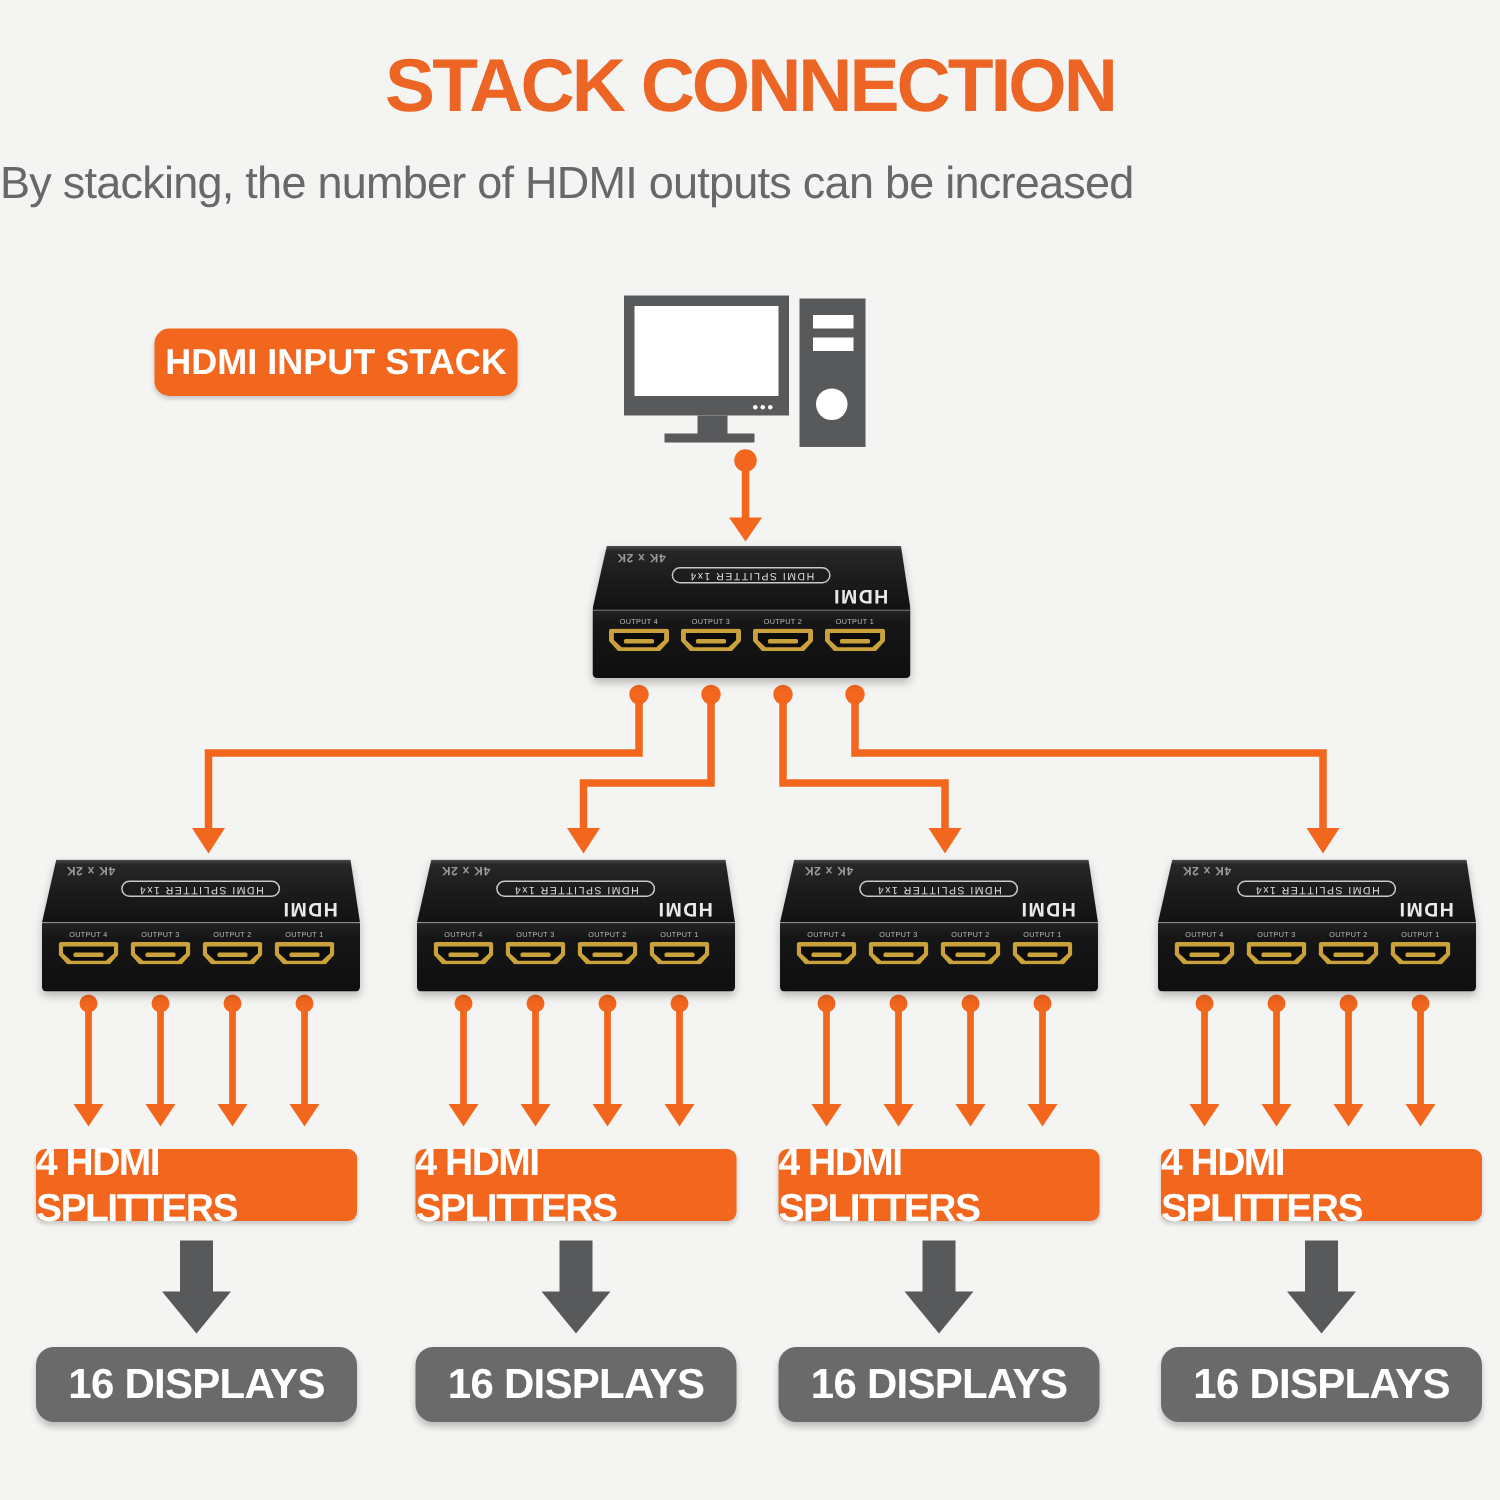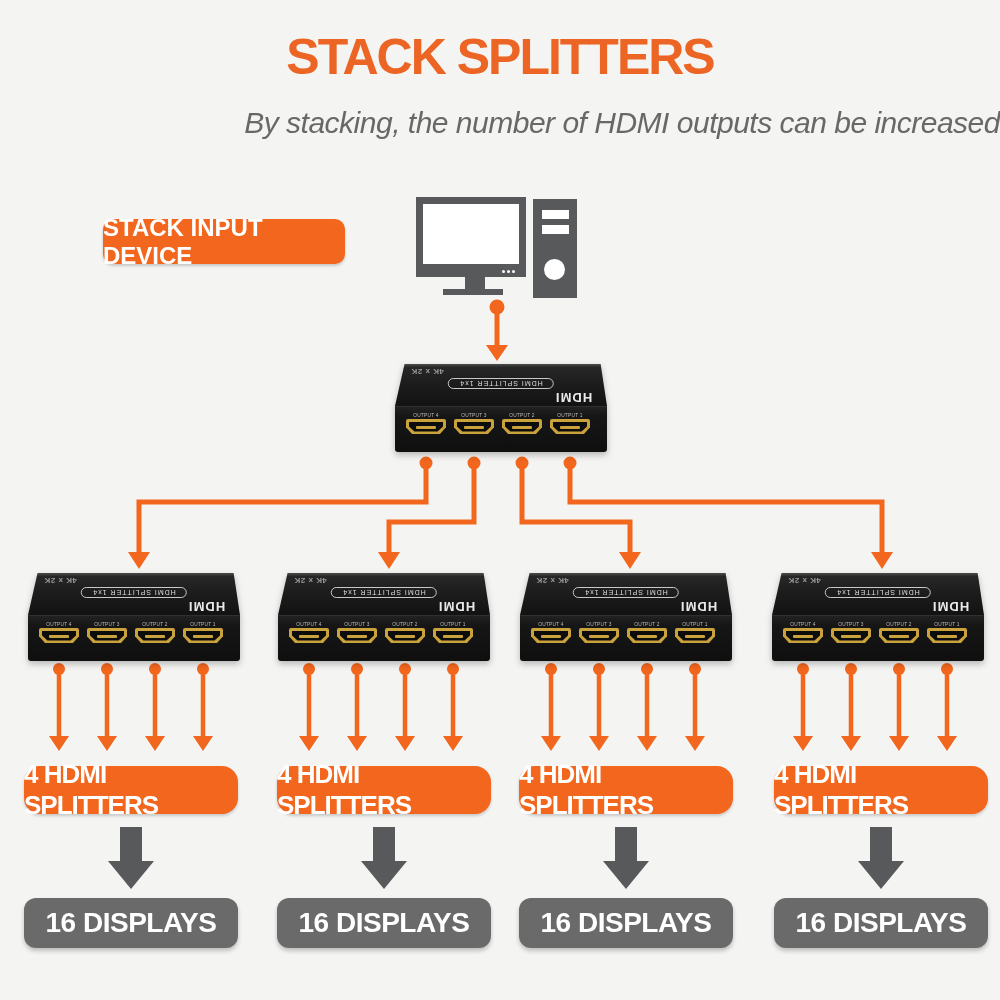--- a/index.html
+++ b/index.html
@@ -11,28 +11,28 @@
     --device-black:#1A1A1A;
     --port-gold:#C9A23C;
     --background:#F4F4F2;
   }
   html,body{margin:0;padding:0;}
   body{font-family:"Liberation Sans","DejaVu Sans",sans-serif;background:#fff;}
   #stage{position:relative;width:1000px;height:1000px;background:var(--background);overflow:hidden;}
 
   .title{position:absolute;left:0;top:28px;width:1000px;text-align:center;
          font-size:50px;font-weight:bold;letter-spacing:-2px;color:var(--title-orange);}
-  .subtitle{position:absolute;left:0;top:106px;width:1000px;text-align:right;
-         font-size:30px;color:var(--text-gray);letter-spacing:-0.5px;font-style:italic;}
+  .subtitle{position:absolute;left:0;top:106px;width:1000px;text-align:left;
+         font-size:30px;color:var(--text-gray);letter-spacing:-0.5px;}
 
   .badge{position:absolute;display:flex;align-items:center;justify-content:center;
          color:#fff;font-weight:bold;box-shadow:0 2px 3px rgba(0,0,0,0.18);}
   .input-badge{left:103px;top:219px;width:242px;height:45px;border-radius:10px;
          background:var(--accent-orange);font-size:24px;}
-  .splitters-badge{top:766px;width:214px;height:48px;border-radius:16px;
+  .splitters-badge{top:766px;width:214px;height:48px;border-radius:6px;
          background:var(--accent-orange);font-size:26px;letter-spacing:-1px;}
   .displays-badge{top:898px;width:214px;height:50px;border-radius:12px;
          background:var(--displays-gray);font-size:28px;letter-spacing:-0.5px;
          box-shadow:0 3px 4px rgba(0,0,0,0.22);}
 
   
   .monitor{position:absolute;left:416px;top:197px;width:110px;height:80px;background:#fff;
            border:7px solid var(--computer-gray);border-bottom-width:13px;box-sizing:border-box;}
   .monitor-dots{position:absolute;right:4px;bottom:-9px;width:3px;height:3px;border-radius:50%;
            background:#fff;box-shadow:-5px 0 0 #fff,-10px 0 0 #fff;}
@@ -74,25 +74,25 @@
   .othin{stroke:var(--accent-orange);stroke-width:4.5;fill:none;}
   .odot{fill:var(--accent-orange);}
   .ohead{fill:var(--accent-orange);}
   .ghead{fill:var(--computer-gray);}
 </style>
 </head>
 <body>
 
 <div id="stage">
 
-  <div class="title">STACK SPLITTERS</div>
+  <div class="title">STACK CONNECTION</div>
   <div class="subtitle">By stacking, the number of HDMI outputs can be increased</div>
 
   <div class="badge input-badge">
-    <span>STACK INPUT DEVICE</span>
+    <span>HDMI INPUT STACK</span>
   </div>
 
   <div class="monitor">
     <span class="monitor-dots"></span>
   </div>
   <div class="monitor-neck"></div>
   <div class="monitor-base"></div>
   <div class="tower">
     <span class="tower-slot s1"></span>
     <span class="tower-slot s2"></span>

